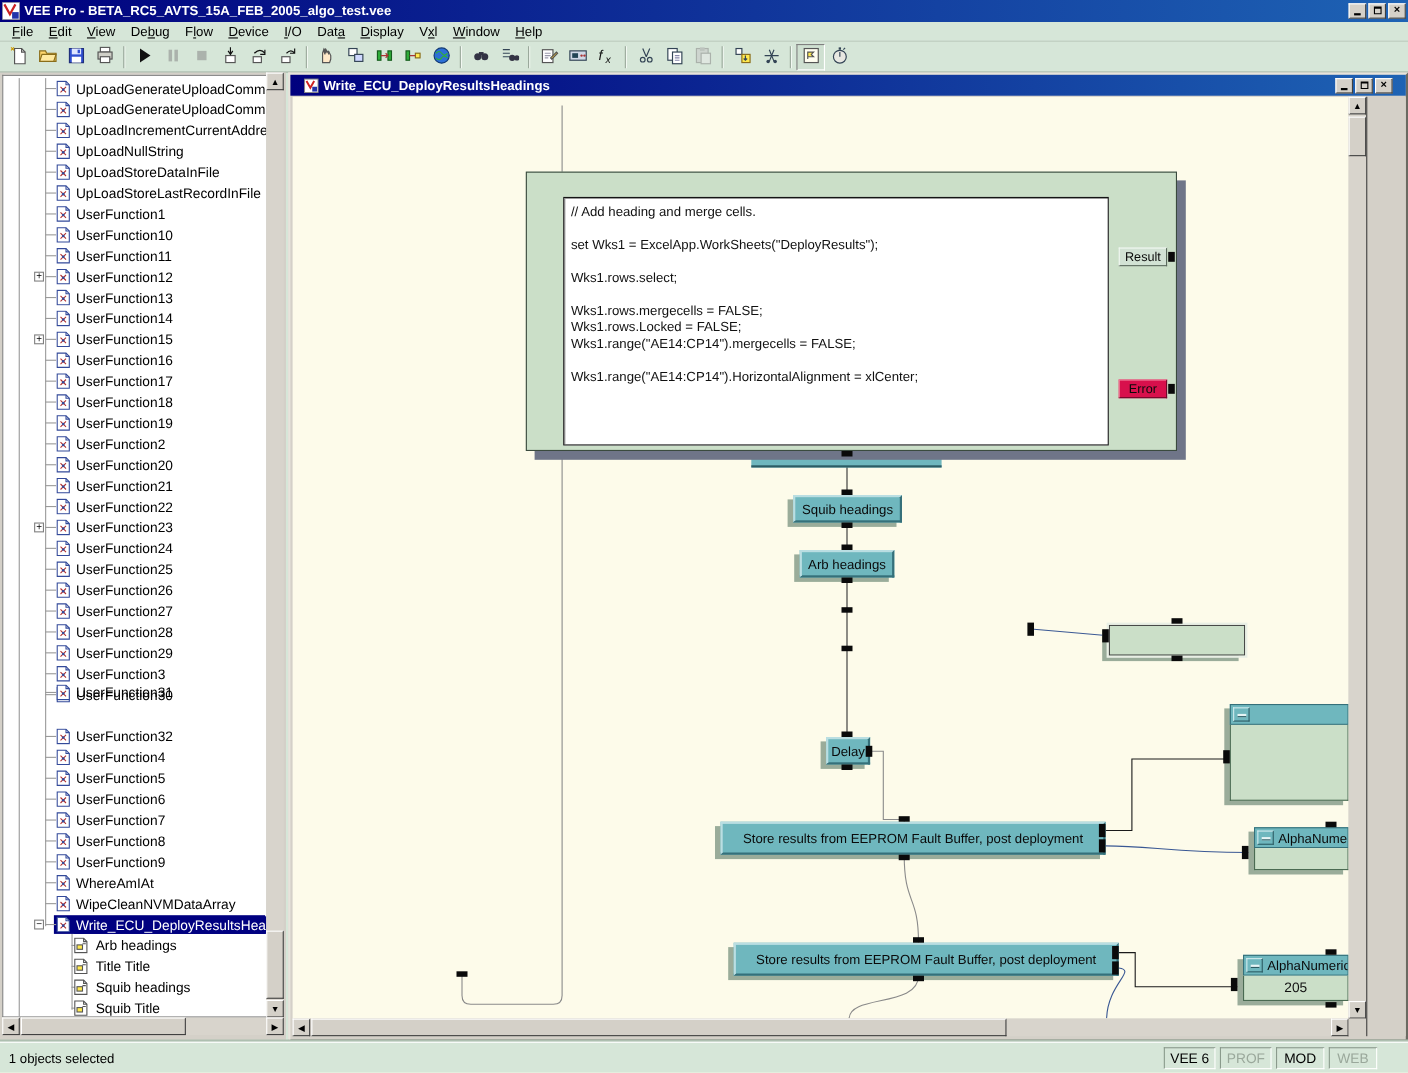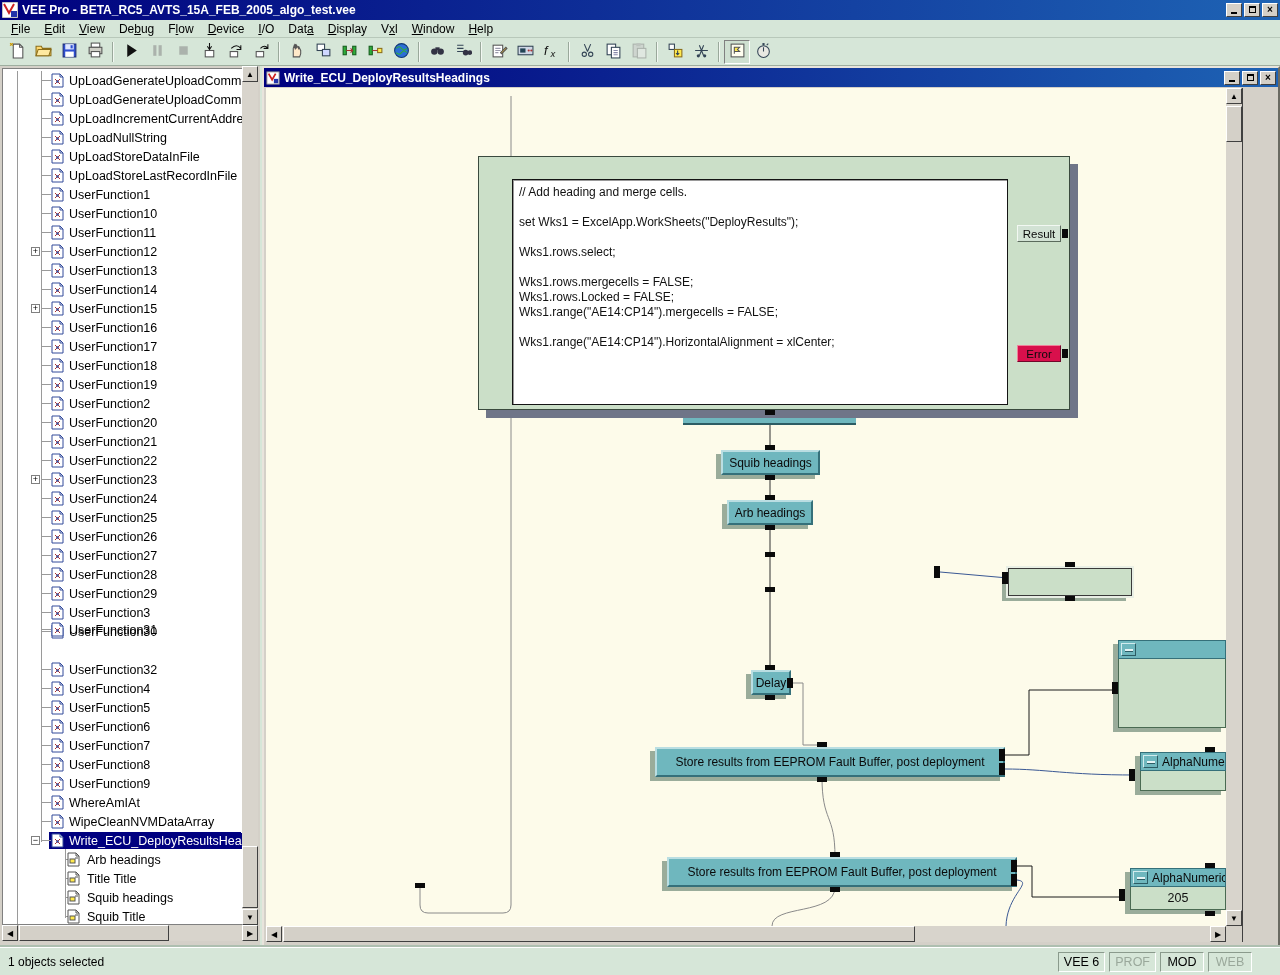--- a/index.html
+++ b/index.html
@@ -50,21 +50,21 @@
   .t-label.sel{background:var(--c-select);color:#fff}
   .row-selbg{position:absolute;height:17px;background:var(--c-select)}
 
   
   .sb{position:absolute;background:#d8d4cc}
   .sb-btn{position:absolute;width:16px;height:16px;background:var(--c-gray);border:1px solid;border-color:#fff #404040 #404040 #fff;font-size:8px;color:#000;display:flex;align-items:center;justify-content:center;padding:0}
   .sb-thumb{position:absolute;background:var(--c-gray);border:1px solid;border-color:#fff #404040 #404040 #fff}
 
   
   .childwin{left:262px;top:66px;width:1018px;height:881px;background:var(--c-gray);border:2px solid;border-color:#e8e4dc #6a6a62 #6a6a62 #e8e4dc}
-  .cw-title{position:absolute;left:0;top:0;width:1014px;height:19px;background:linear-gradient(to right,var(--c-titlebar1),var(--c-titlebar2));display:flex;align-items:center;color:#fff;padding:0 2px}
+  .cw-title{position:absolute;left:0;top:0;width:1014px;height:19px;background:linear-gradient(to right,var(--c-titlebar1),var(--c-titlebar2));display:flex;align-items:center;color:#fff;padding:0 12px}
   .cw-title .ttext{font-weight:bold;font-size:12px;margin-left:4px}
   .canvas{position:absolute;left:2px;top:20px;width:960px;height:838px;background:var(--c-canvas);overflow:hidden}
   .cv-filler{position:absolute;left:978px;top:20px;width:36px;height:854px;background:var(--c-gray);border-left:1px solid #404040}
 
   
   .obj{position:absolute;background:var(--c-teal);border:2px solid;border-color:var(--c-teal_light) var(--c-teal_dark) var(--c-teal_dark) var(--c-teal_light);display:flex;align-items:center;justify-content:center;color:#0a0a0a;font-size:12px;white-space:nowrap;box-shadow:-5px 4px 0 var(--c-obj_shadow)}
   .startbar{position:absolute;background:var(--c-green);border:1px solid #44604a;border-bottom:2px solid #141414;box-shadow:-6px 5px 0 var(--c-obj_shadow);display:flex;align-items:center;justify-content:center;font-size:12.5px;color:#111}
   .greenbox{position:absolute;background:var(--c-green);border:1px solid #3a3a3a;outline:2px solid #e9efe5;box-shadow:-6px 5px 0 var(--c-obj_shadow)}
   .pin{position:absolute;background:#0a0a0a}
   .hiddenbar{position:absolute;background:var(--c-teal);border-bottom:2px solid #2c5c64}

